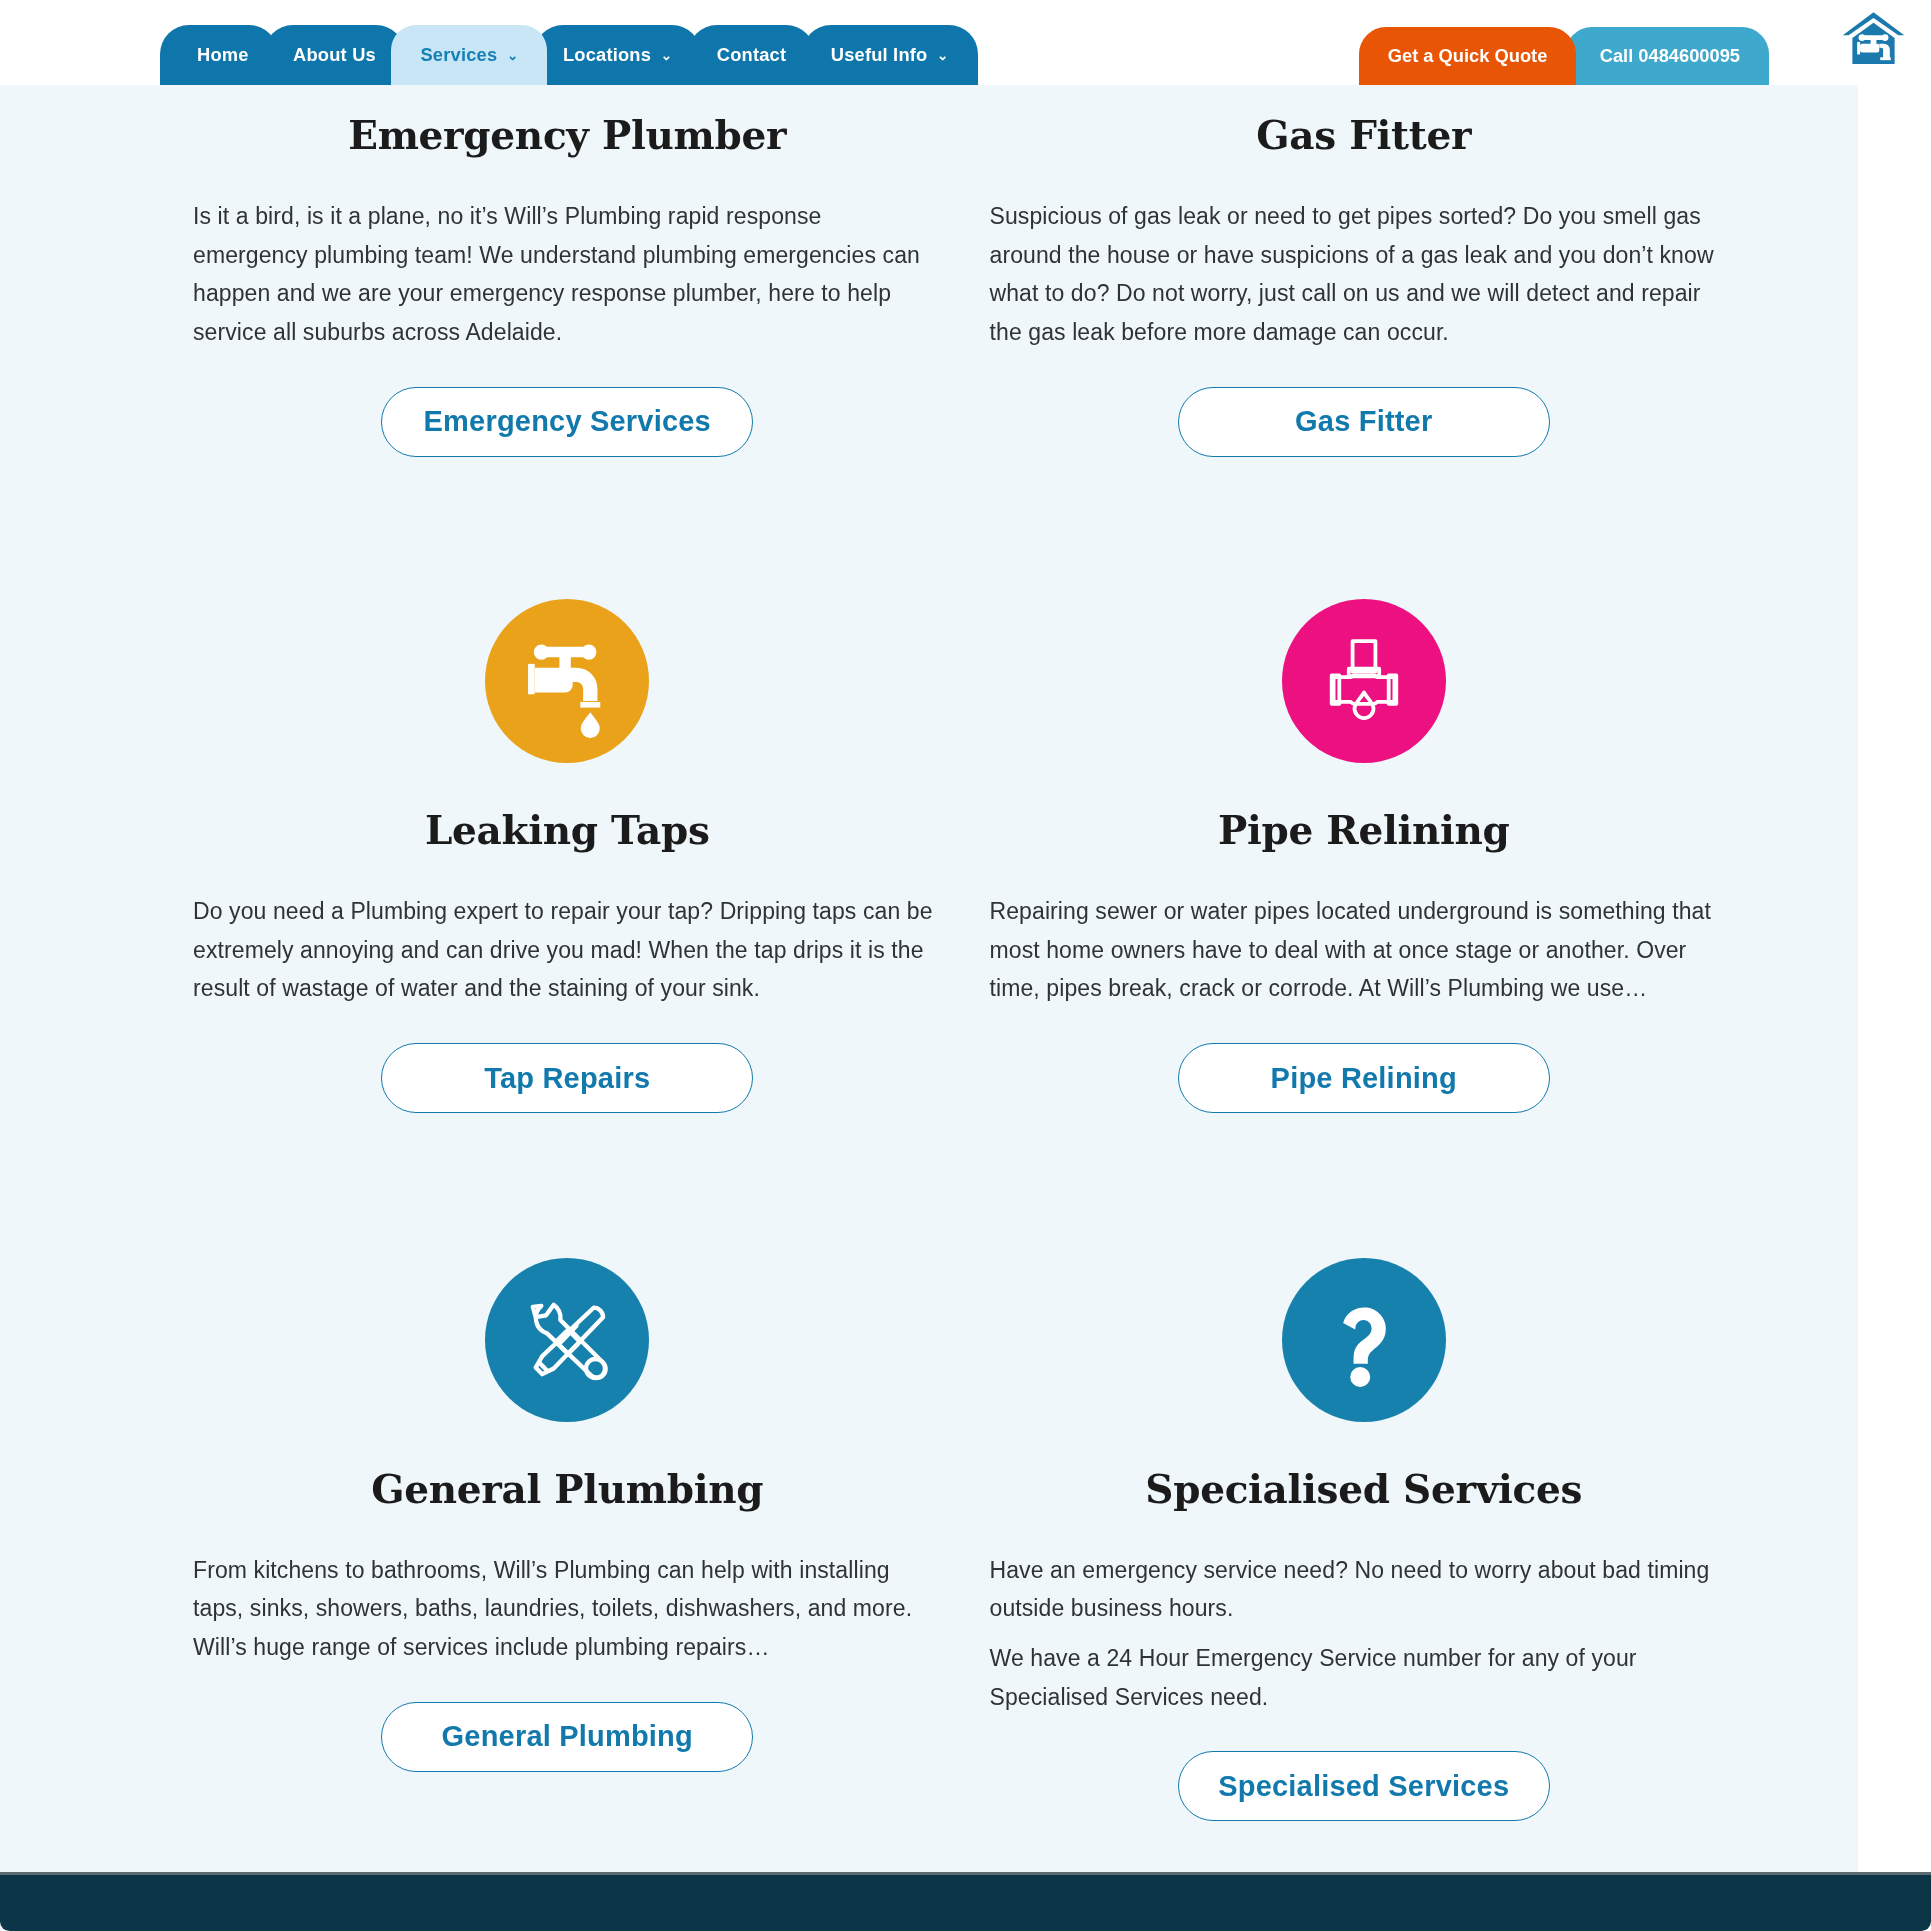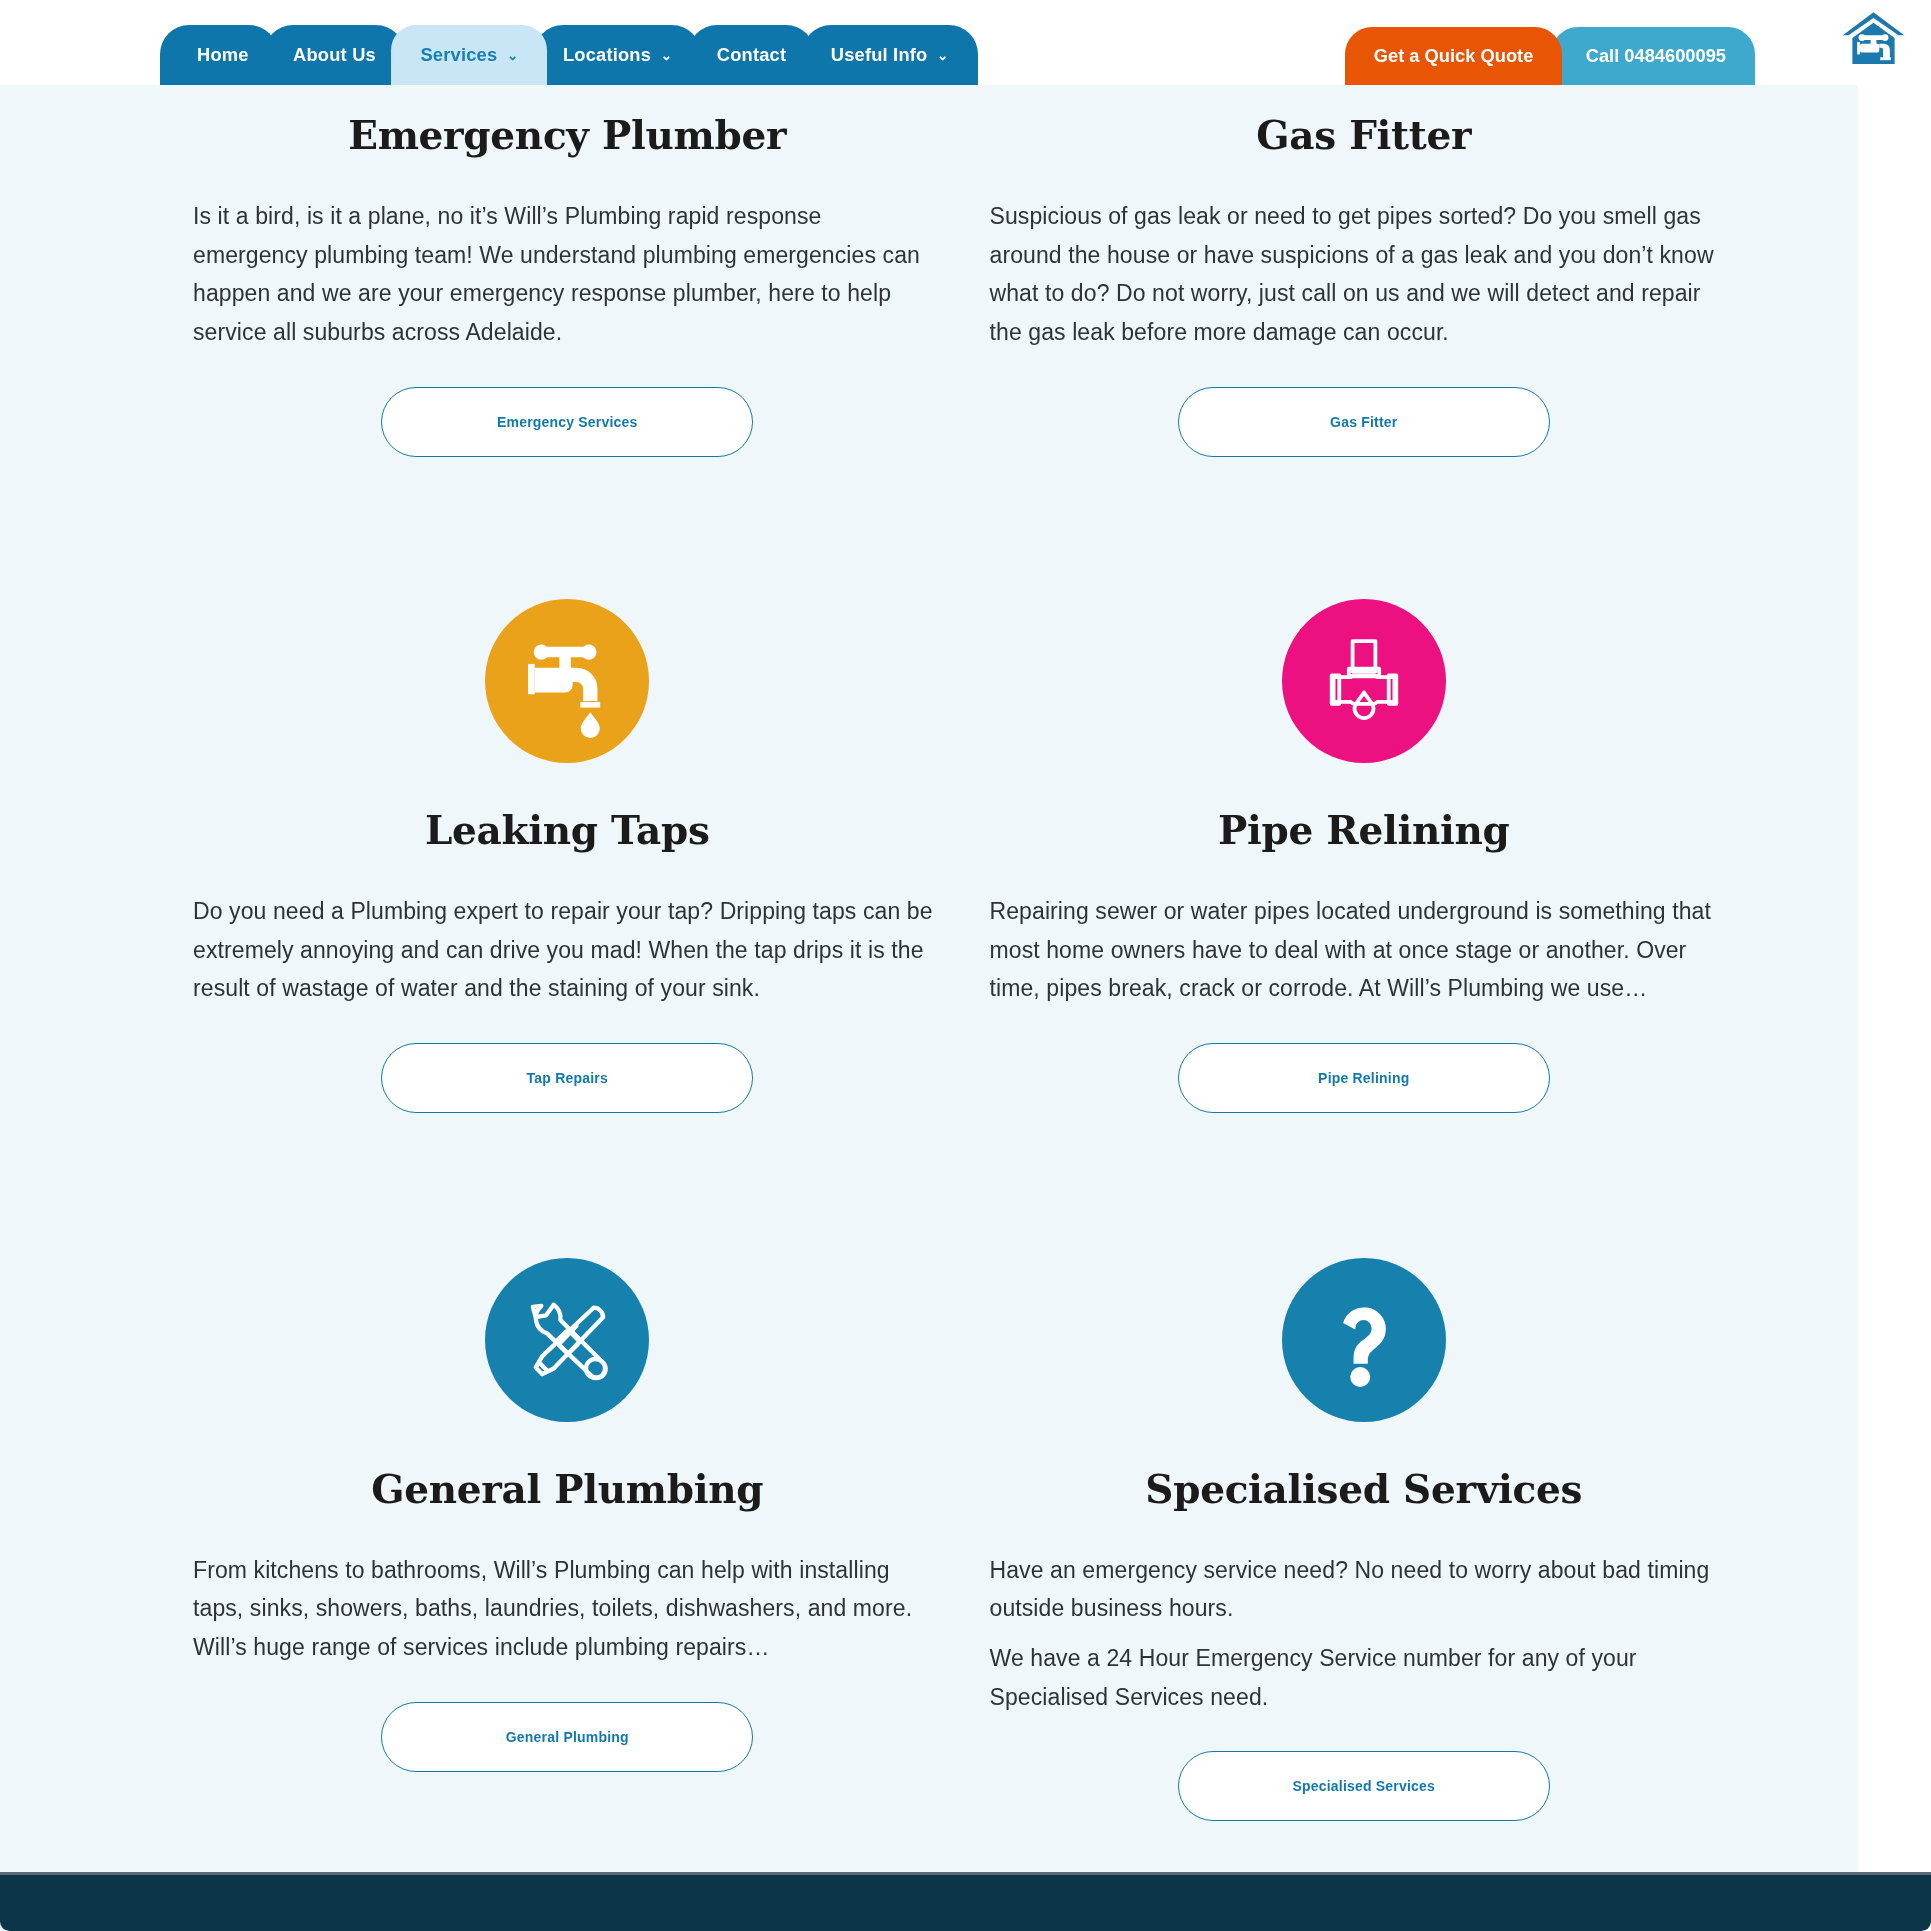--- a/index.html
+++ b/index.html
@@ -46,21 +46,21 @@
     border-radius:25px 25px 0 0;
   }
   .nav-item .caret{
     display:inline-block; margin-left:9.7px;
     font-size:13.5px; line-height:1; transform:translateY(1px);
   }
   .nav-z1{z-index:5}.nav-z2{z-index:4}.nav-z3{z-index:6}
   .nav-z4{z-index:3}.nav-z5{z-index:2}.nav-z6{z-index:1}
 
   #cta-group{
-    position:absolute; right:176px; top:27px; height:58px;
+    position:absolute; right:162px; top:27px; height:58px;
     display:flex; align-items:stretch; z-index:20;
   }
   .cta{
     display:flex; align-items:center; justify-content:center;
     height:58px; padding:0 29px;
     color:#ffffff; font-size:18.3px; font-weight:bold;
     border-radius:27px 27px 0 0;
     white-space:nowrap;
   }
   #cta-quote{ background:#e85504; margin-right:-11.6px; z-index:3; }
@@ -129,21 +129,21 @@
   .card-body p + p{ margin-top:11px; }
 
   .btn-row{ display:flex; justify-content:center; margin-top:35px; }
   .pill-btn{
     display:flex; align-items:center; justify-content:center;
     min-width:372px; height:70px;
     background:#ffffff;
     border:1.9px solid #1279ad;
     border-radius:39px;
     color:#1279ad;
-    font-size:14px; font-weight:bold;
+    font-size:29px; font-weight:bold;
     letter-spacing:0.2px;
     cursor:pointer;
   }
 
   .row-gap{ height:89px; }
 
   
   .r1{ padding-top:0; }
   .r2{ padding-top:27px; }
   .r3{ padding-top:29px; }

